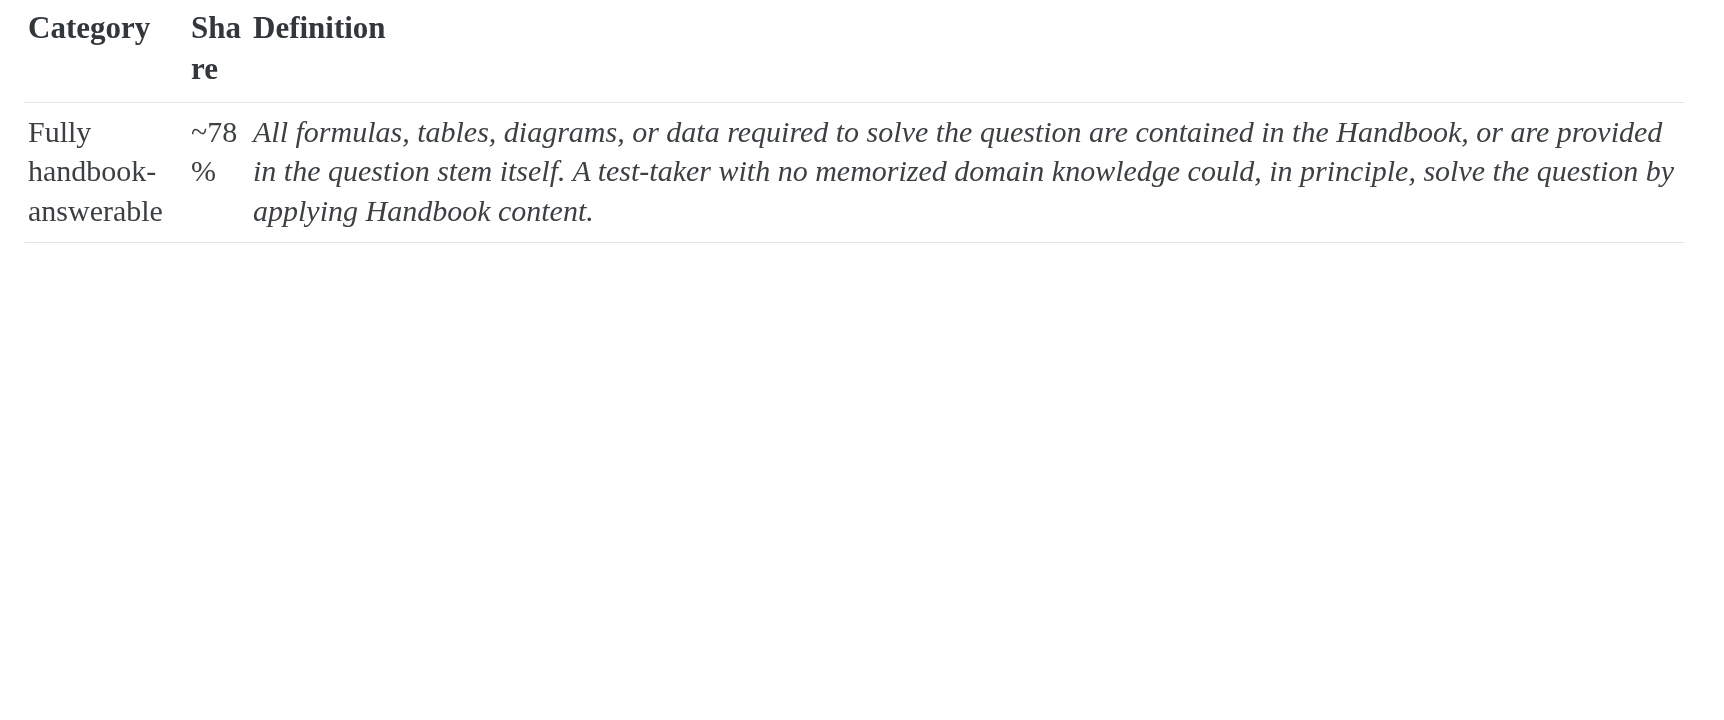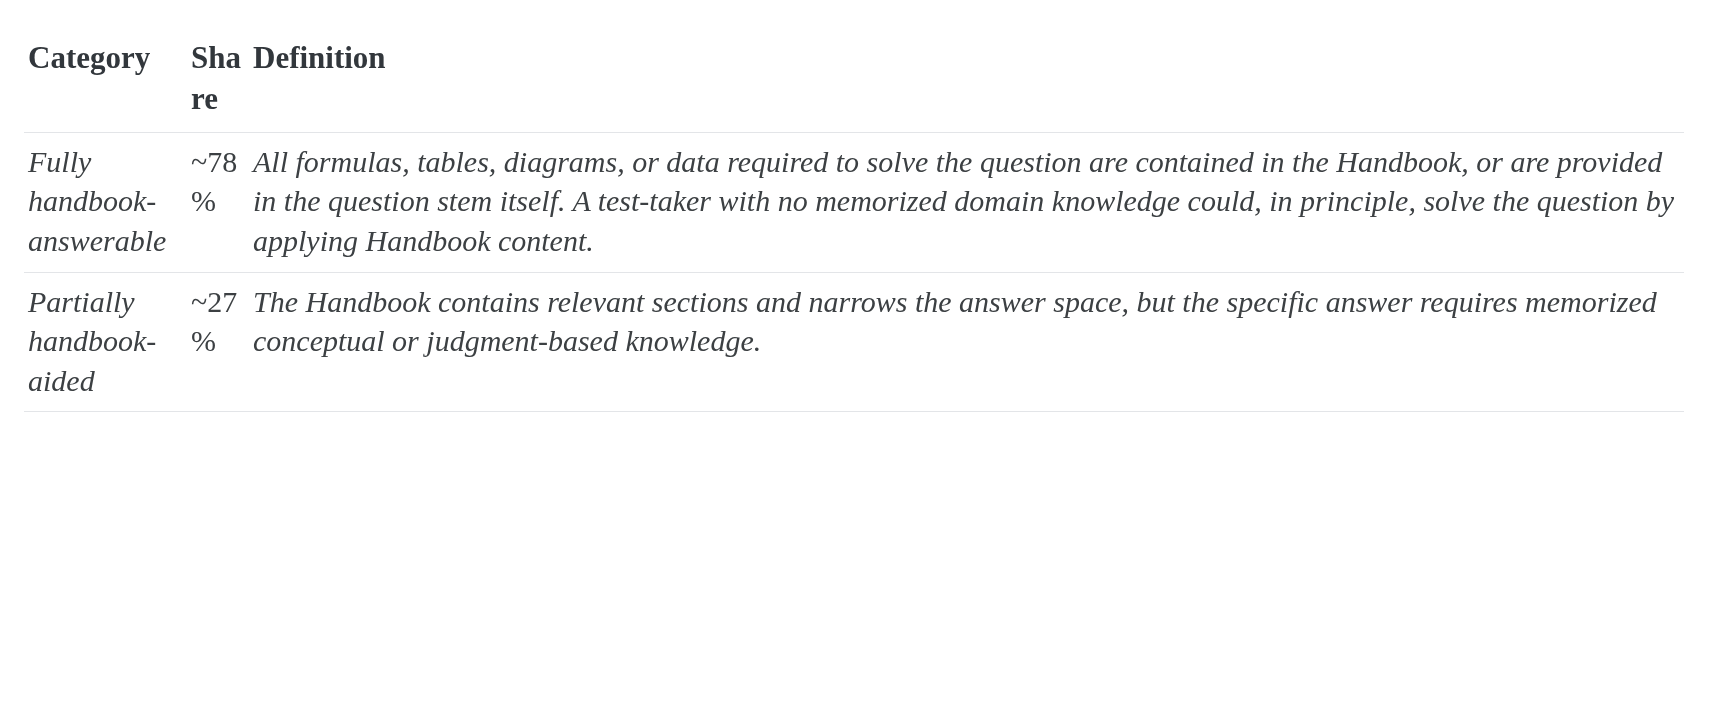--- a/index.html
+++ b/index.html
@@ -11,21 +11,21 @@
     overflow: hidden;
   }
   body {
     font-family: "Liberation Serif", serif;
     color: #3c4043;
   }
   .page {
     width: 1724px;
     height: 720px;
     box-sizing: border-box;
-    padding: 30px 24px 0 24px;
+    padding: 0 24px 0 24px;
     background: #ffffff;
   }
   table.cat-table {
     border-collapse: collapse;
     table-layout: fixed;
     width: 1660px;
     font-size: 30px;
     line-height: 1.32;
   }
   col.col-category { width: 163px; }
@@ -52,21 +52,21 @@
     border-bottom: 1px solid #e3e5e8;
   }
   table.cat-table tbody tr {
     border-bottom: 1px solid #e3e5e8;
   }
   table.cat-table tbody td {
     color: #3c4043;
     padding-top: 9px;
     padding-bottom: 11px;
   }
-  td.cell-category { padding-left: 4px; font-style: italic; }
+  td.cell-category { padding-left: 4px; }
   td.cell-share { padding-left: 4px; padding-right: 0; }
   td.cell-def { padding-left: 4px; font-style: italic; }
 </style>
 </head>
 <body>
 
 <div class="page">
   <table class="cat-table">
     <colgroup>
       <col class="col-category">
@@ -79,20 +79,15 @@
         <th>Share</th>
         <th>Definition</th>
       </tr>
     </thead>
     <tbody>
       <tr>
         <td class="cell-category">Fully handbook-answerable</td>
         <td class="cell-share">~78%</td>
         <td class="cell-def">All formulas, tables, diagrams, or data required to solve the question are contained in the Handbook, or are provided in the question stem itself. A test-taker with no memorized domain knowledge could, in principle, solve the question by applying Handbook content.</td>
       </tr>
-      <tr>
-        <td class="cell-category">Partially handbook-aided</td>
-        <td class="cell-share">~27%</td>
-        <td class="cell-def">The Handbook contains relevant sections and narrows the answer space, but the specific answer requires memorized conceptual or judgment-based knowledge.</td>
-      </tr>
     </tbody>
   </table>
 </div>
 
 </body></html>

